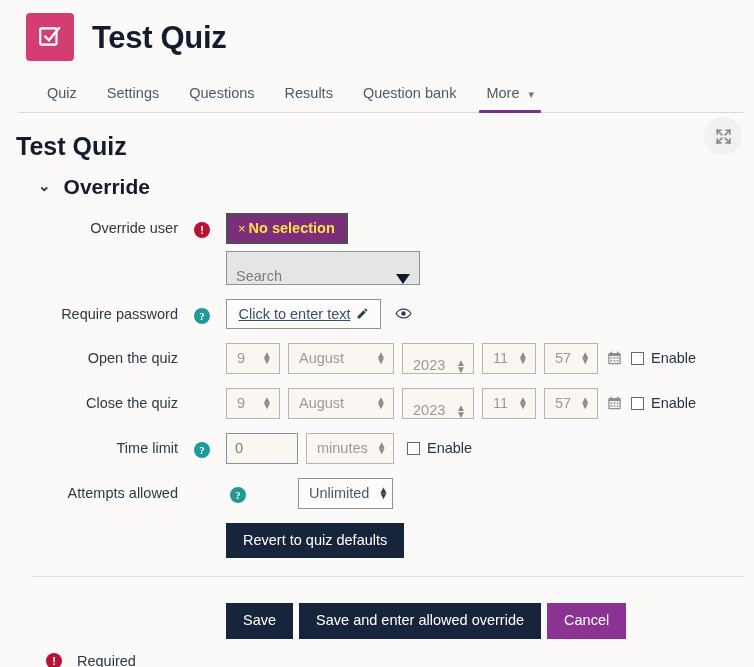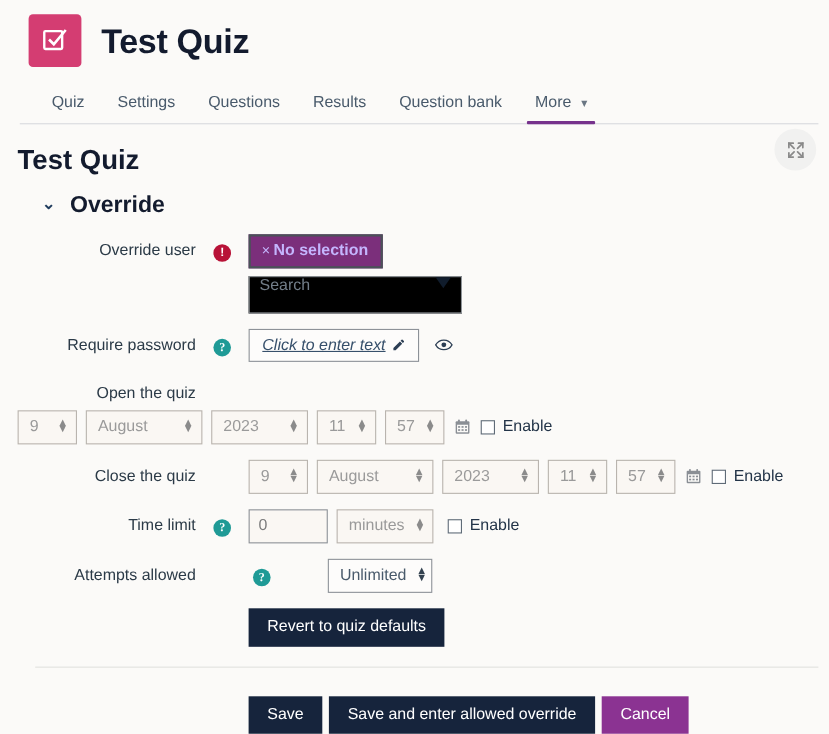--- a/index.html
+++ b/index.html
@@ -81,63 +81,63 @@
     font-family: "Liberation Serif", serif;
   }
   .req-icon {
     display: inline-block; width: 16px; height: 16px; border-radius: 50%;
     background: #b81237; color: #fff; font-size: 11px; font-weight: bold;
     line-height: 16px; text-align: center;
   }
 
   
   .tag-selection {
-    background: #7b2f7b; color: #c4b5fd; font-size: 14.5px; font-weight: bold;
+    background: #7b2f7b; color: #fde047; font-size: 14.5px; font-weight: bold;
     border: 2px solid #4a5258; padding: 4px 11px 5px 10px; cursor: pointer;
     display: inline-block; line-height: 1.25;
   }
   .tag-x { font-weight: normal; margin-right: 3px; font-size: 13px; }
 
   .search-box {
-    width: 194px; height: 34px; border: 1px solid #8f9499; background: #000000;
-    display: flex; align-items: flex-start; padding: 0 9px; margin-top: 7px; cursor: text;
+    width: 194px; height: 34px; border: 1px solid #8f9499; background: #e5e5e5;
+    display: flex; align-items: flex-end; padding: 0 9px; margin-top: 7px; cursor: text;
   }
   .search-placeholder { font-size: 14.5px; color: #737e89; flex: 1; }
   .caret-down {
     width: 0; height: 0; border-left: 7px solid transparent;
     border-right: 7px solid transparent; border-top: 10px solid #101c2c;
   }
 
   
   .pw-box {
     width: 155px; height: 30px; border: 1px solid #8d9298; background: #fdfcfb;
     display: flex; align-items: center; justify-content: center; cursor: pointer;
   }
   .pw-text {
-    font-size: 14.5px; font-style: italic; color: #37506b;
+    font-size: 14.5px; color: #37506b;
     text-decoration: underline; margin-right: 5px;
   }
   .eye { margin-left: 14px; cursor: pointer; display: flex; align-items: center; }
 
   
   .sel {
     height: 31px; border: 1px solid #b9b4ae; background: #faf7f3;
     display: inline-flex; align-items: center; justify-content: space-between;
     padding: 0 7px 0 10px; margin-right: 8px; color: #9a9a9a; font-size: 14.5px;
     cursor: default; white-space: nowrap;
   }
   .sel.enabled { border-color: #8d9298; color: #495a6b; background: #fdfcfb; }
   .sel .arrows {
     margin-left: 9px; display: inline-flex; flex-direction: column;
     line-height: 0.62; font-size: 10px; color: #8b8b8b;
   }
   .sel.enabled .arrows { color: #33414f; }
   .w-day { width: 54px; }
   .w-month { width: 106px; }
-  .w-year { width: 88px; }
+  .w-year { width: 72px; align-items: flex-end; }
   .w-time { width: 54px; }
   .w-unit { width: 88px; }
   .w-unl { width: 95px; }
 
   .num-input {
     width: 72px; height: 31px; border: 1px solid #8d9298; background: #faf7f3;
     font-size: 14.5px; color: #7c7c7c; padding: 0 8px; margin-right: 8px;
     line-height: 29px;
   }
 
@@ -247,21 +247,21 @@
         </div>
         <span class="eye">
           <svg width="17" height="15" viewBox="0 0 24 18" fill="none" stroke="#2c3e54" stroke-width="1.6">
             <path d="M1.5 9S5 2.8 12 2.8 22.5 9 22.5 9 19 15.2 12 15.2 1.5 9 1.5 9z"></path>
             <circle cx="12" cy="9" r="3.1" fill="#2c3e54" stroke="none"></circle>
           </svg>
         </span>
       </div>
     </div>
 
-    <div class="form-row" style="margin-top:14px;flex-direction:column;">
+    <div class="form-row" style="margin-top:14px;">
       <div class="row-label">Open the quiz</div>
       <div class="row-icon"></div>
       <div class="row-fields">
         <span class="sel w-day">
           <span>9</span>
           <span class="arrows">
               <span>▲</span>
               <span>▼</span>
             </span>
         </span>

